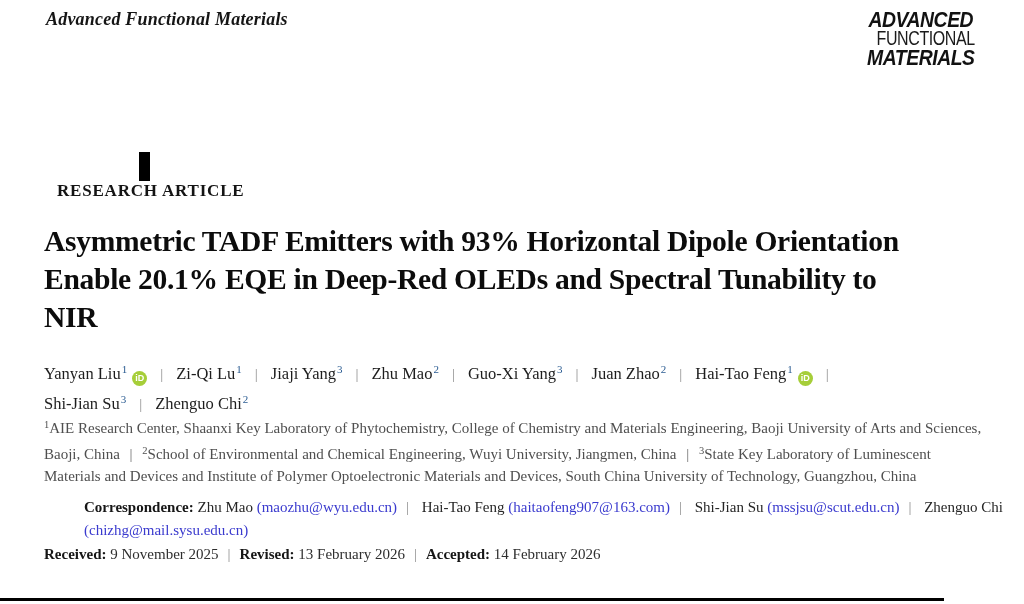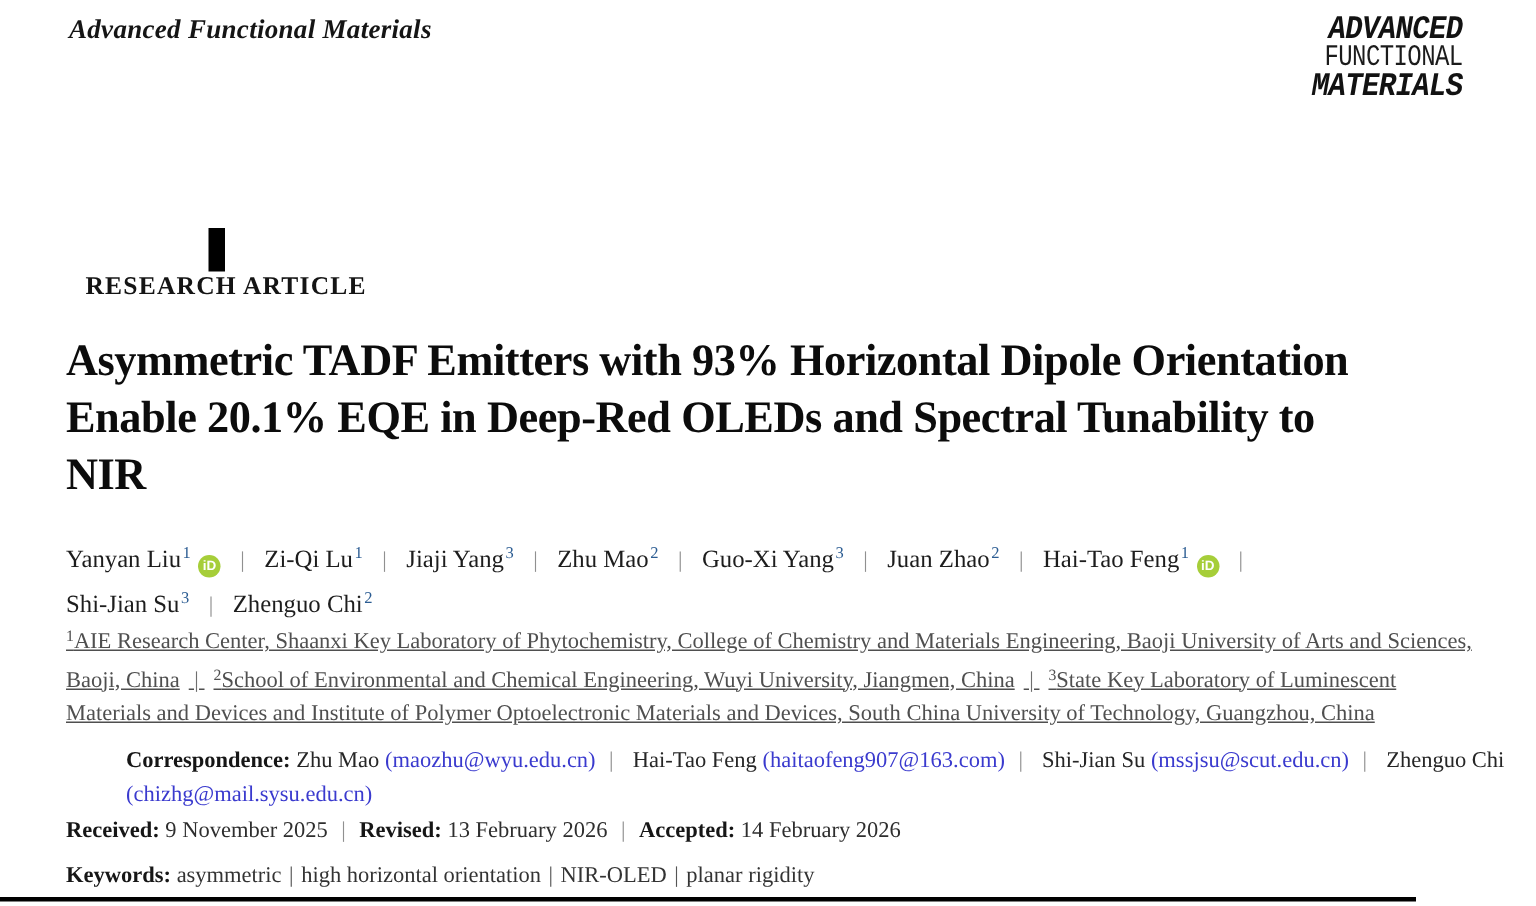--- a/index.html
+++ b/index.html
@@ -6,22 +6,22 @@
   .page{
     position:relative;width:1024px;height:604px;background:#ffffff;
     font-family:"Liberation Serif",serif;color:#1c1c1c;overflow:hidden;
   }
   
   .journal-name{
     position:absolute;left:46px;top:9px;
     font-style:italic;font-weight:700;font-size:18px;letter-spacing:.2px;color:#151515;
   }
   .logo-block{
-    position:absolute;right:49px;top:10px;text-align:right;line-height:19px;
-    font-family:Liberation Mono, monospace;color:#121212;
+    position:absolute;right:49px;top:10px;text-align:center;line-height:19px;
+    font-family:Liberation Sans, sans-serif;color:#121212;
   }
   .logo-l1{font-style:italic;font-weight:900;font-size:22px;transform:scaleX(.88);transform-origin:right center;letter-spacing:-.5px;}
   .logo-l2{font-weight:400;font-size:20px;transform:scaleX(.80);transform-origin:right center;letter-spacing:-.5px;color:#1b1b1b;}
   .logo-l3{font-style:italic;font-weight:900;font-size:22px;transform:scaleX(.88);transform-origin:right center;letter-spacing:-.5px;}
   .website{
     position:absolute;right:49px;top:76px;
     font-weight:700;font-size:16px;color:var(--website-blue);text-decoration:none;cursor:pointer;
   }
   
   .section-head{position:absolute;left:44px;top:152px;display:flex;align-items:center;flex-direction:column;}
@@ -37,21 +37,21 @@
   .authors{position:absolute;left:44px;top:357px;width:910px;font-size:16.5px;line-height:25px;color:#1d1d1d;}
   .author-name{white-space:nowrap;margin-top:36px;}
   .author-sup{font-size:11px;vertical-align:6px;color:var(--sup-blue);margin-left:1px;}
   .sep{color:#909090;font-size:15px;margin:0 13px;}
   .orcid{
     display:inline-block;width:15px;height:15px;border-radius:50%;
     background:var(--orcid-green);color:#fff;font-family:"Liberation Sans",sans-serif;
     font-size:9px;font-weight:700;line-height:15px;text-align:center;vertical-align:-2px;margin-left:5px;cursor:pointer;
   }
   
-  .affiliations{position:absolute;left:44px;top:414px;width:946px;font-size:15px;line-height:22.5px;color:#4f4f4f;text-decoration:underline;}
+  .affiliations{position:absolute;left:44px;top:414px;width:946px;font-size:15px;line-height:22.5px;color:#4f4f4f;}
   .affil-sup{font-size:10.5px;vertical-align:5px;}
   .affil-sep{color:#6f6f6f;margin:0 6px;}
   
   .correspondence{position:absolute;left:44px;top:496px;width:946px;font-size:15px;line-height:22.5px;color:#262626;margin-left:40px;}
   .bold-label{font-weight:700;color:#161616;}
   .email{color:var(--link-blue);text-decoration:none;cursor:pointer;}
   
   .dates{position:absolute;left:44px;top:546px;font-size:15px;color:#2e2e2e;text-align:center;}
   .dates .sep,.correspondence .sep{margin:0 9px;}
   
@@ -85,19 +85,15 @@
 
   <div class="affiliations" id="affiliations"><span class="affil"><sup class="affil-sup">1</sup><span class="affil-text">AIE Research Center, Shaanxi Key Laboratory of Phytochemistry, College of Chemistry and Materials Engineering, Baoji University of Arts and Sciences, Baoji, China</span></span><span class="affil-sep"> | </span><span class="affil"><sup class="affil-sup">2</sup><span class="affil-text">School of Environmental and Chemical Engineering, Wuyi University, Jiangmen, China</span></span><span class="affil-sep"> | </span><span class="affil"><sup class="affil-sup">3</sup><span class="affil-text">State Key Laboratory of Luminescent Materials and Devices and Institute of Polymer Optoelectronic Materials and Devices, South China University of Technology, Guangzhou, China</span></span></div>
 
   <div class="correspondence">
     <span class="bold-label">Correspondence:</span>
     <span id="contacts"> Zhu Mao <a class="email">(maozhu@wyu.edu.cn)</a><span class="sep">|</span> Hai-Tao Feng <a class="email">(haitaofeng907@163.com)</a><span class="sep">|</span> Shi-Jian Su <a class="email">(mssjsu@scut.edu.cn)</a><span class="sep">|</span> Zhenguo Chi <a class="email">(chizhg@mail.sysu.edu.cn)</a></span>
   </div>
 
   <div class="dates" id="dates"><span class="date-item"><span class="bold-label">Received: </span><span class="date-value">9 November 2025</span></span><span class="sep">|</span><span class="date-item"><span class="bold-label">Revised: </span><span class="date-value">13 February 2026</span></span><span class="sep">|</span><span class="date-item"><span class="bold-label">Accepted: </span><span class="date-value">14 February 2026</span></span></div>
 
-  <div class="keywords">
-    <span class="bold-label">Keywords:</span>
-    <span id="keyword-items"><span class="kw"> asymmetric</span><span class="kw-sep">|</span><span class="kw">high horizontal orientation</span><span class="kw-sep">|</span><span class="kw">NIR-OLED</span><span class="kw-sep">|</span><span class="kw">planar rigidity</span></span>
-  </div>
 
   <div class="bottom-rule"></div>
 </div>
 
 </body></html>

